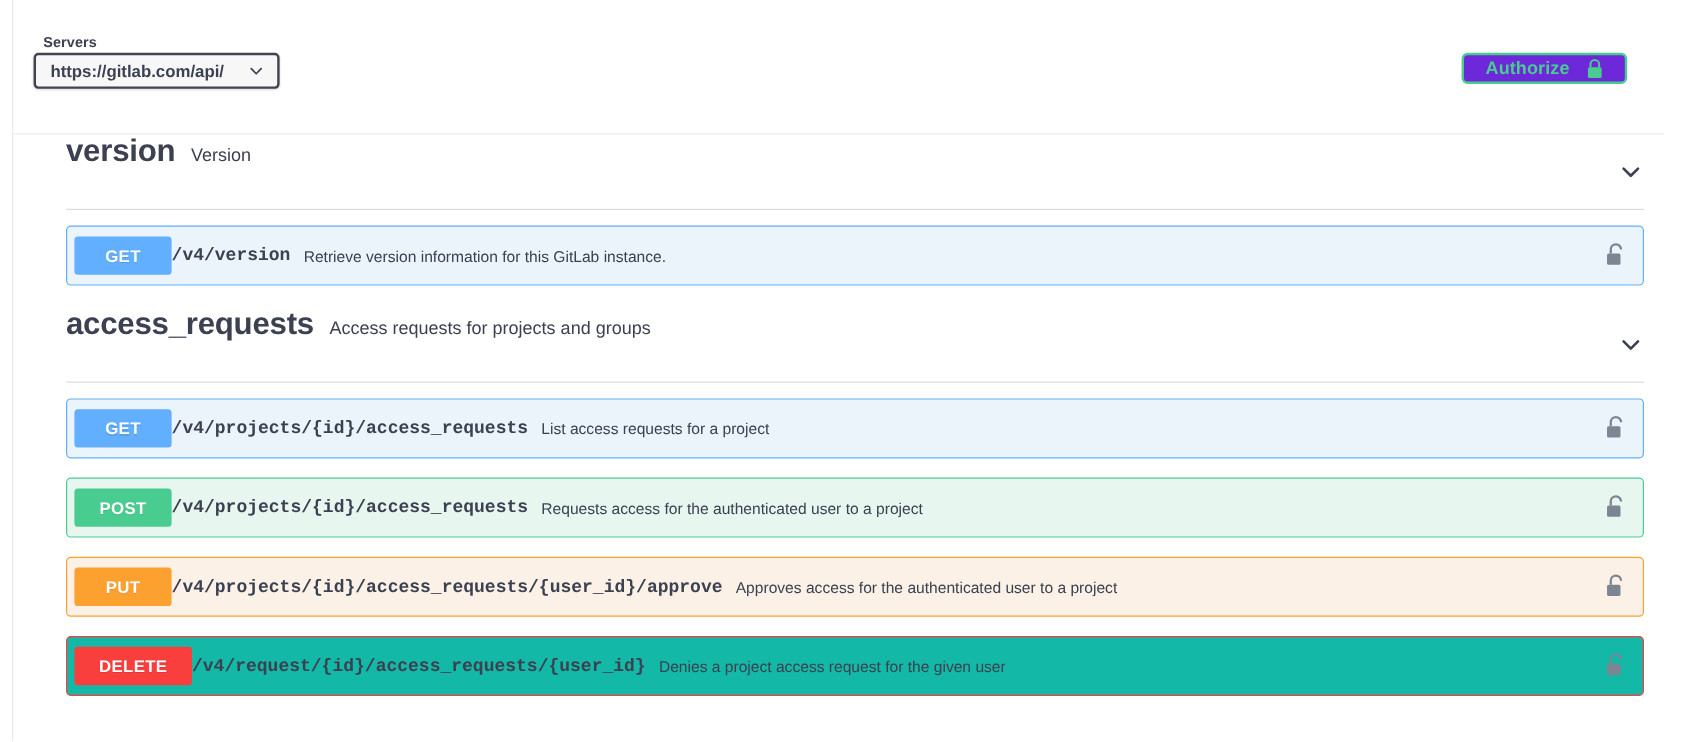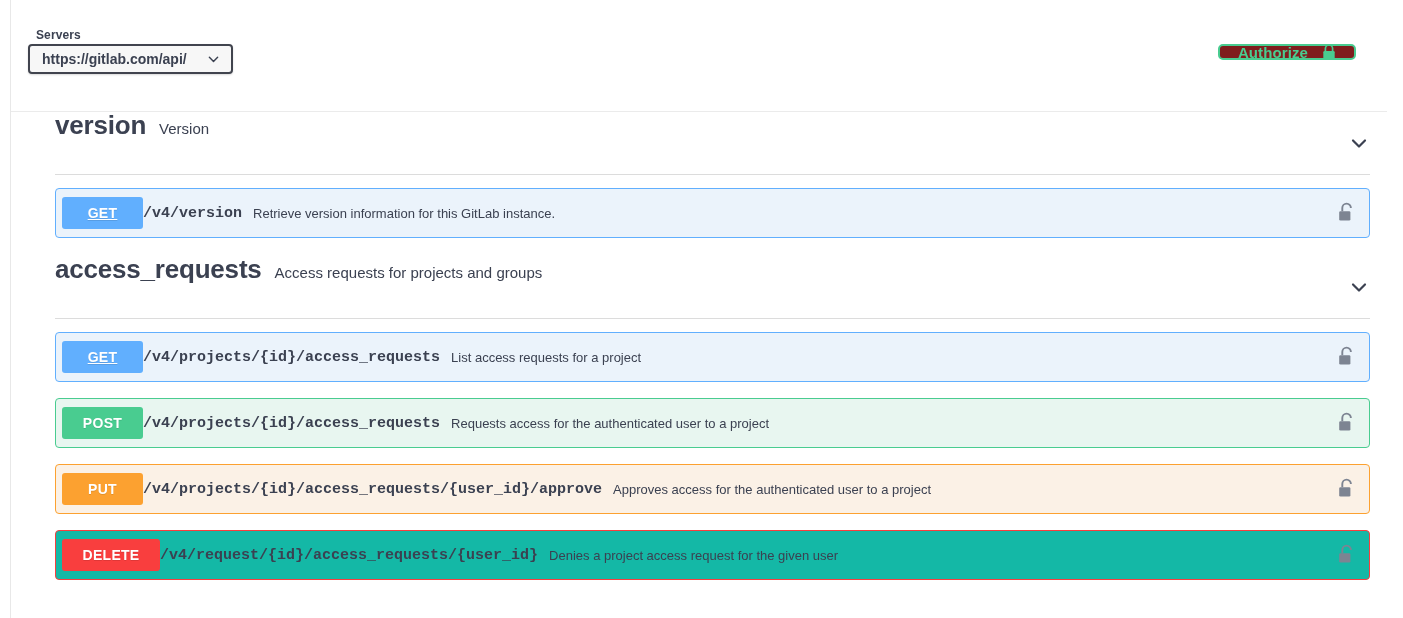--- a/index.html
+++ b/index.html
@@ -78,25 +78,25 @@
 
   
   .authorize-btn {
     position: absolute;
     right: 31px;
     top: 44px;
     display: inline-flex;
     align-items: center;
     justify-content: center;
     gap: 14px;
-    height: 16px;
+    height: 26px;
     padding: 0 18px;
     border: 2px solid #49cc90;
     border-radius: 5px;
-    background: #7f1d1d;
+    background: #6d28d9;
     box-sizing: border-box;
     cursor: pointer;
   }
   .authorize-label {
     font-size: 15px;
     font-weight: bold;
     color: #49cc90;
     letter-spacing: 0.1px;
   }
 
@@ -195,21 +195,21 @@
   }
   .op-lock {
     margin-left: auto;
     margin-right: 13px;
     flex: 0 0 auto;
     line-height: 0;
   }
 
   
   .op.get    { background: #ebf3fb; border-color: #61affe; }
-  .op.get .op-method    { background: #61affe; text-decoration: underline; }
+  .op.get .op-method    { background: #61affe; }
   .op.post   { background: #e8f6f0; border-color: #49cc90; }
   .op.post .op-method   { background: #49cc90; }
   .op.put    { background: #fbf1e6; border-color: #fca130; }
   .op.put .op-method    { background: #fca130; }
   .op.delete { background: #14b8a6; border-color: #f93e3e; }
   .op.delete .op-method { background: #f93e3e; min-width: 98px; }
 
   
   .tag-section + .tag-section { margin-top: 18px; }
 </style>

